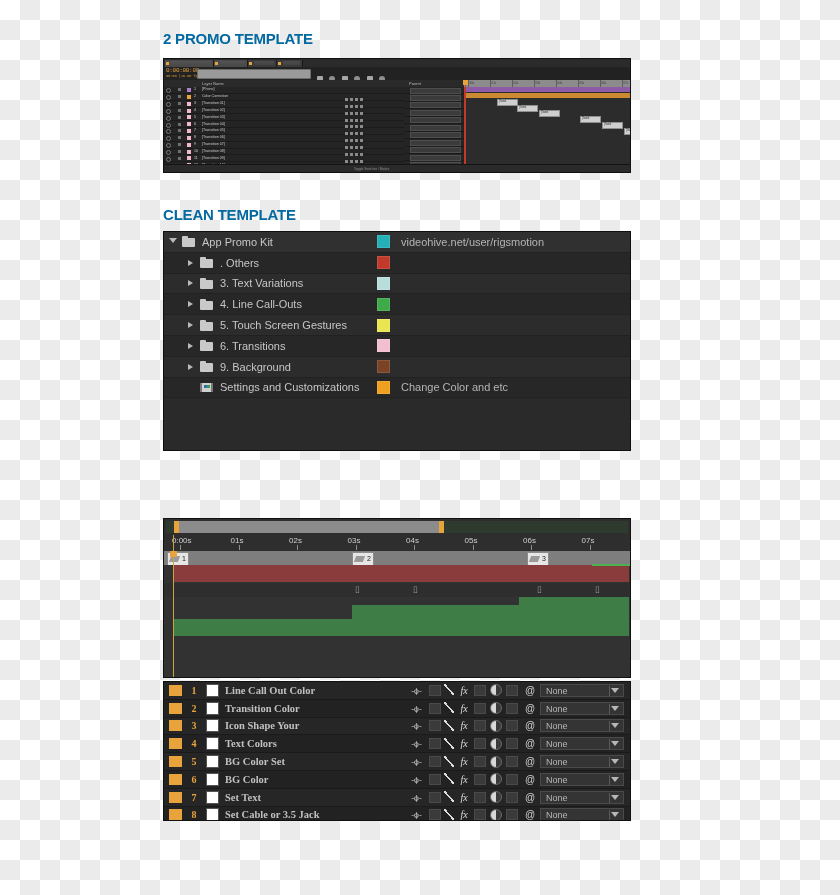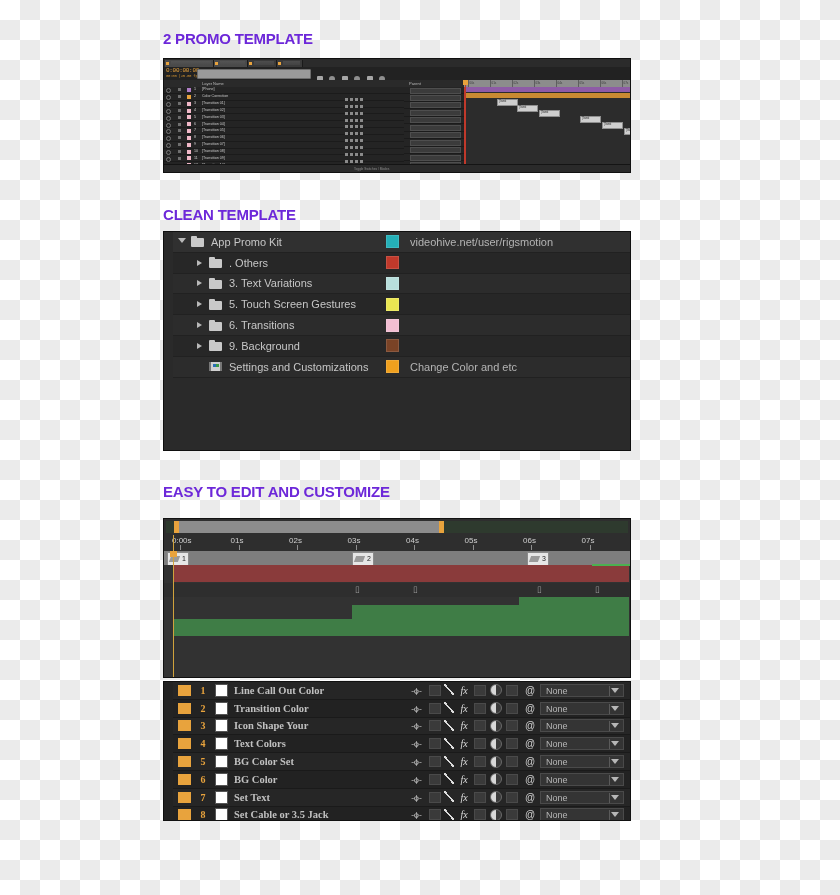--- a/index.html
+++ b/index.html
@@ -15,27 +15,27 @@
     background-position:0 0,20px 20px;
     overflow:hidden;
     position:relative;
   }
   .page{position:absolute;left:0;top:0;width:840px;height:895px;}
 
   .section-title{
     position:absolute;
     font-size:15px;
     font-weight:bold;
-    color:#6d28d9;
+    color:#0369a1;
     letter-spacing:-0.2px;
     white-space:nowrap;
   }
 
   
-  .panel{position:absolute;background:#232323;border:1px solid #111;box-sizing:border-box;overflow:hidden;padding-left:9px;}
+  .panel{position:absolute;background:#232323;border:1px solid #111;box-sizing:border-box;overflow:hidden;}
 
   
   #panel-promo{left:163px;top:58px;width:468px;height:115px;background:#1d1d1d;}
   .tabbar{position:absolute;left:0;top:0;width:100%;height:8px;background:#2b2b2b;border-bottom:1px solid #111;}
   .tab{position:absolute;top:0.5px;height:7px;background:#3a3a3a;border-right:1px solid #1a1a1a;}
   .tab.active{background:#4a4a4a;}
   .tab .sq{position:absolute;left:1px;top:2px;width:3px;height:3px;background:#e8a33d;}
   .tab .tl{position:absolute;left:6px;top:1px;right:2px;height:4px;background:linear-gradient(#5c5c5c,#4a4a4a);opacity:.55;}
 
   .tcrow{position:absolute;left:0;top:8px;width:100%;height:13px;background:#222;border-bottom:1px solid #111;}
@@ -144,21 +144,20 @@
   .cparent .pa{position:absolute;right:4px;top:3px;width:0;height:0;border-left:4px solid transparent;border-right:4px solid transparent;border-top:5px solid #b7b7b7;}
   .cparent .pd{position:absolute;right:13px;top:1px;width:1px;height:10px;background:#5a5a5a;}
 </style>
 </head>
 <body>
 
 <div class="page">
 
   <div class="section-title" style="left:163px;top:30px;">2 PROMO TEMPLATE</div>
   <div class="section-title" style="left:163px;top:206px;">CLEAN TEMPLATE</div>
-  <div class="section-title" style="left:163px;top:483px;">EASY TO EDIT AND CUSTOMIZE</div>
 
   <div class="panel" id="panel-promo">
 
     <div class="tabbar">
       <div class="tab active" style="left:1px;width:48px;">
         <span class="sq"></span>
         <span class="tl"></span>
       </div>
       <div class="tab active" style="left:50px;width:33px;">
         <span class="sq"></span>
@@ -439,20 +438,33 @@
       </div>
       <div class="trow">
         <span class="indent"></span>
         <span class="tw">
           <span class="disc"></span>
         </span>
         <span class="folder">
           <i></i>
           <b></b>
         </span>
+        <span class="tname">4. Line Call-Outs</span>
+        <span class="tswatch" style="background:#3faa4a"></span>
+        <span class="tcomment"></span>
+      </div>
+      <div class="trow">
+        <span class="indent"></span>
+        <span class="tw">
+          <span class="disc"></span>
+        </span>
+        <span class="folder">
+          <i></i>
+          <b></b>
+        </span>
         <span class="tname">5. Touch Screen Gestures</span>
         <span class="tswatch" style="background:#eae652"></span>
         <span class="tcomment"></span>
       </div>
       <div class="trow">
         <span class="indent"></span>
         <span class="tw">
           <span class="disc"></span>
         </span>
         <span class="folder">

